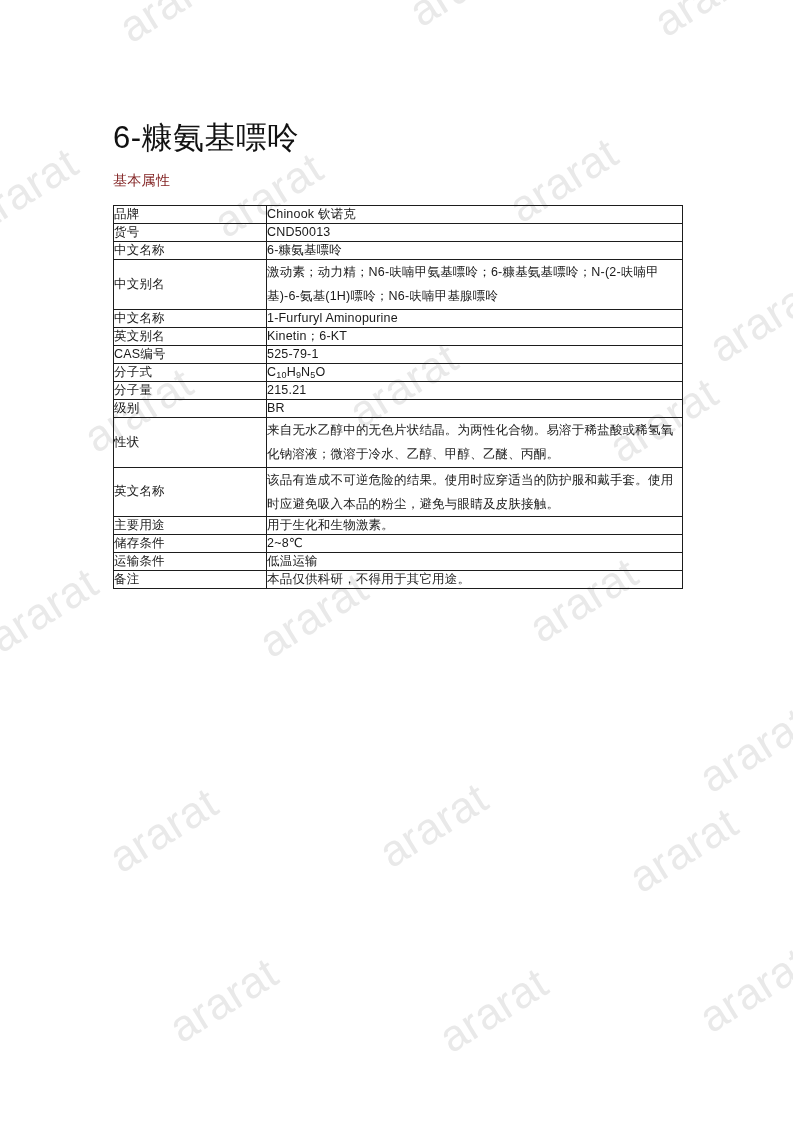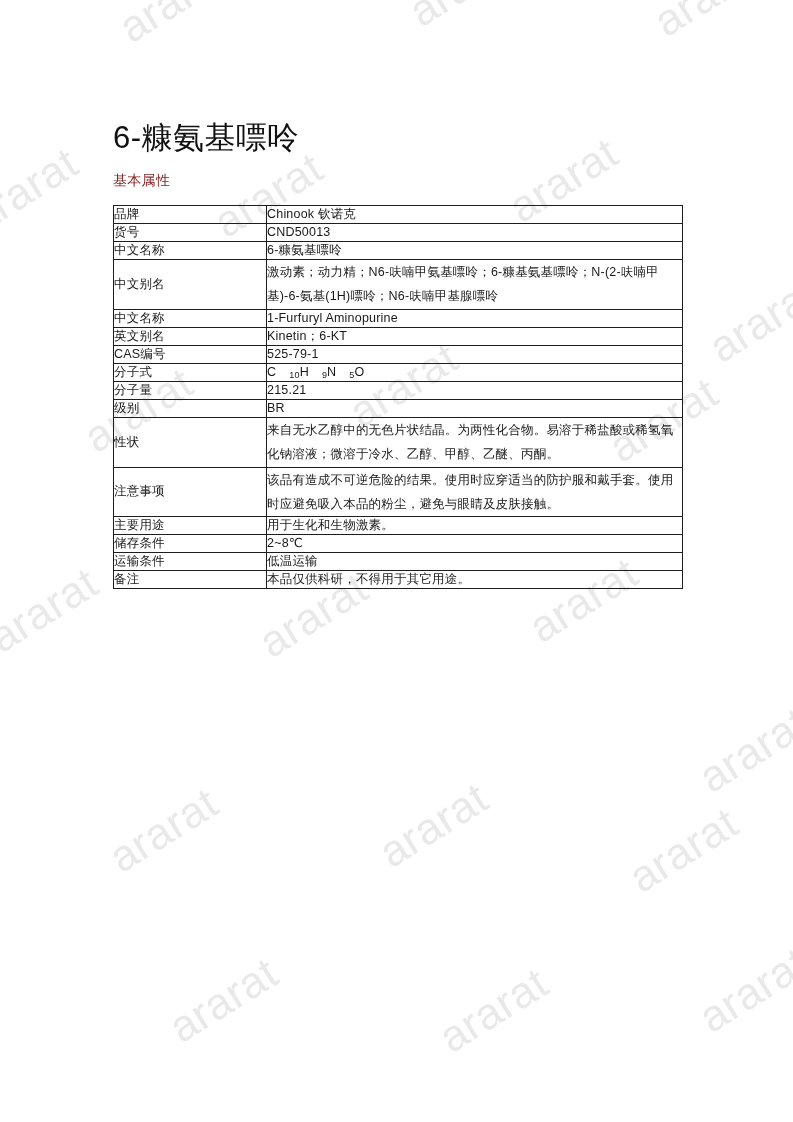--- a/index.html
+++ b/index.html
@@ -106,21 +106,20 @@
   }
   tr.row-single td { height: 17px; }
   tr.row-single td.prop-value { line-height: 1.35; }
   tr.row-multi td.prop-value { line-height: 1.95; }
 
   .value-inline sub {
     font-size: 9px;
     vertical-align: baseline;
     position: relative;
     bottom: -2px;
-    margin-left: 13px;
   }
 </style>
 </head>
 <body>
 
 <div id="watermark-layer">
     <span class="watermark-text" style="left: 110px; top: 10px; color: rgb(233, 233, 233); transform: rotate(-32deg);">ararat</span>
     <span class="watermark-text" style="left: 400px; top: -6px; color: rgb(233, 233, 233); transform: rotate(-32deg);">ararat</span>
     <span class="watermark-text" style="left: 645px; top: 4px; color: rgb(233, 233, 233); transform: rotate(-32deg);">ararat</span>
     <span class="watermark-text" style="left: -40px; top: 200px; color: rgb(233, 233, 233); transform: rotate(-32deg);">ararat</span>
@@ -188,21 +187,21 @@
         </tr>
         <tr class="row-single">
           <td class="prop-label">级别</td>
           <td class="prop-value">BR</td>
         </tr>
         <tr class="row-multi">
           <td class="prop-label">性状</td>
           <td class="prop-value">来自无水乙醇中的无色片状结晶。为两性化合物。易溶于稀盐酸或稀氢氧化钠溶液；微溶于冷水、乙醇、甲醇、乙醚、丙酮。</td>
         </tr>
         <tr class="row-multi">
-          <td class="prop-label">注意事项</td>
+          <td class="prop-label">英文名称</td>
           <td class="prop-value">该品有造成不可逆危险的结果。使用时应穿适当的防护服和戴手套。使用时应避免吸入本品的粉尘，避免与眼睛及皮肤接触。</td>
         </tr>
         <tr class="row-single">
           <td class="prop-label">主要用途</td>
           <td class="prop-value">用于生化和生物激素。</td>
         </tr>
         <tr class="row-single">
           <td class="prop-label">储存条件</td>
           <td class="prop-value">2~8℃</td>
         </tr>

